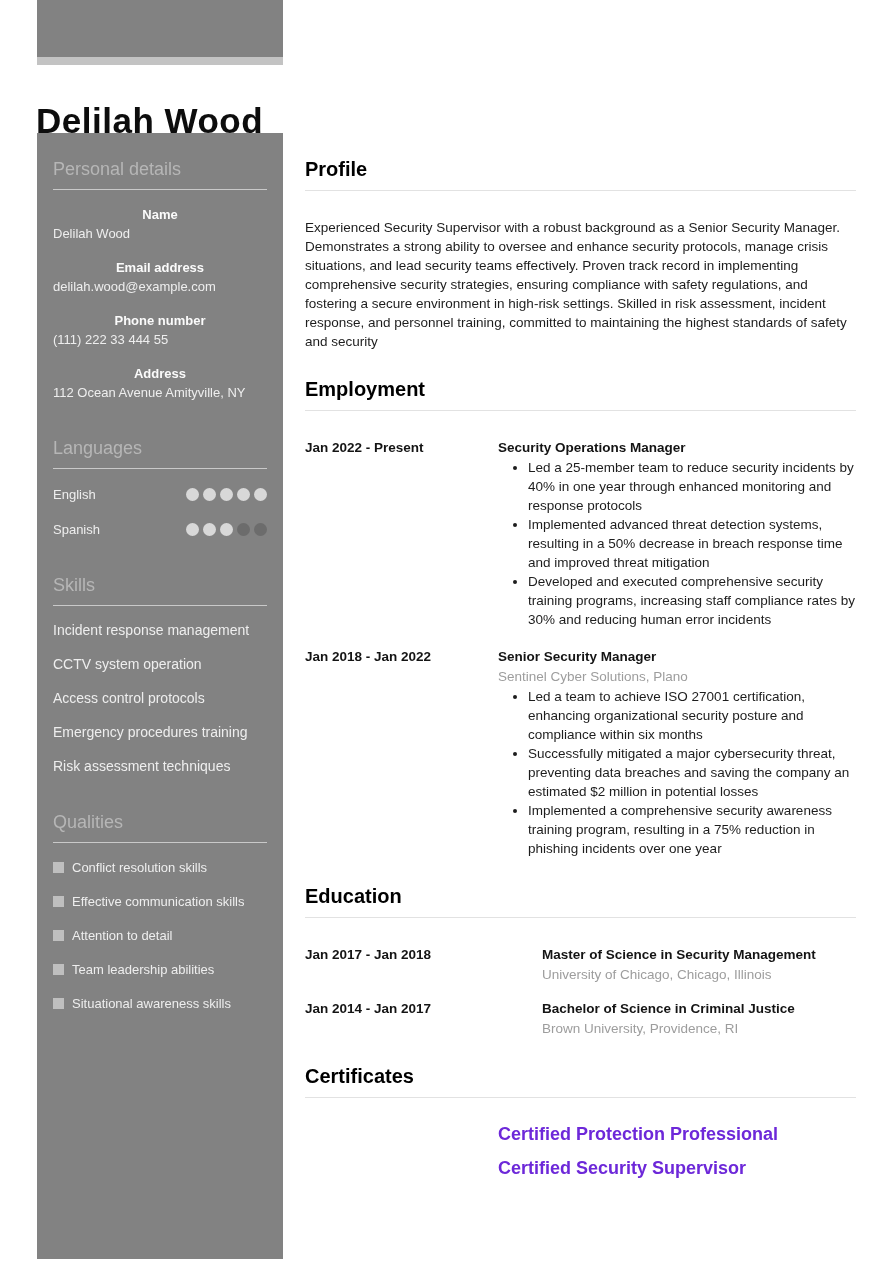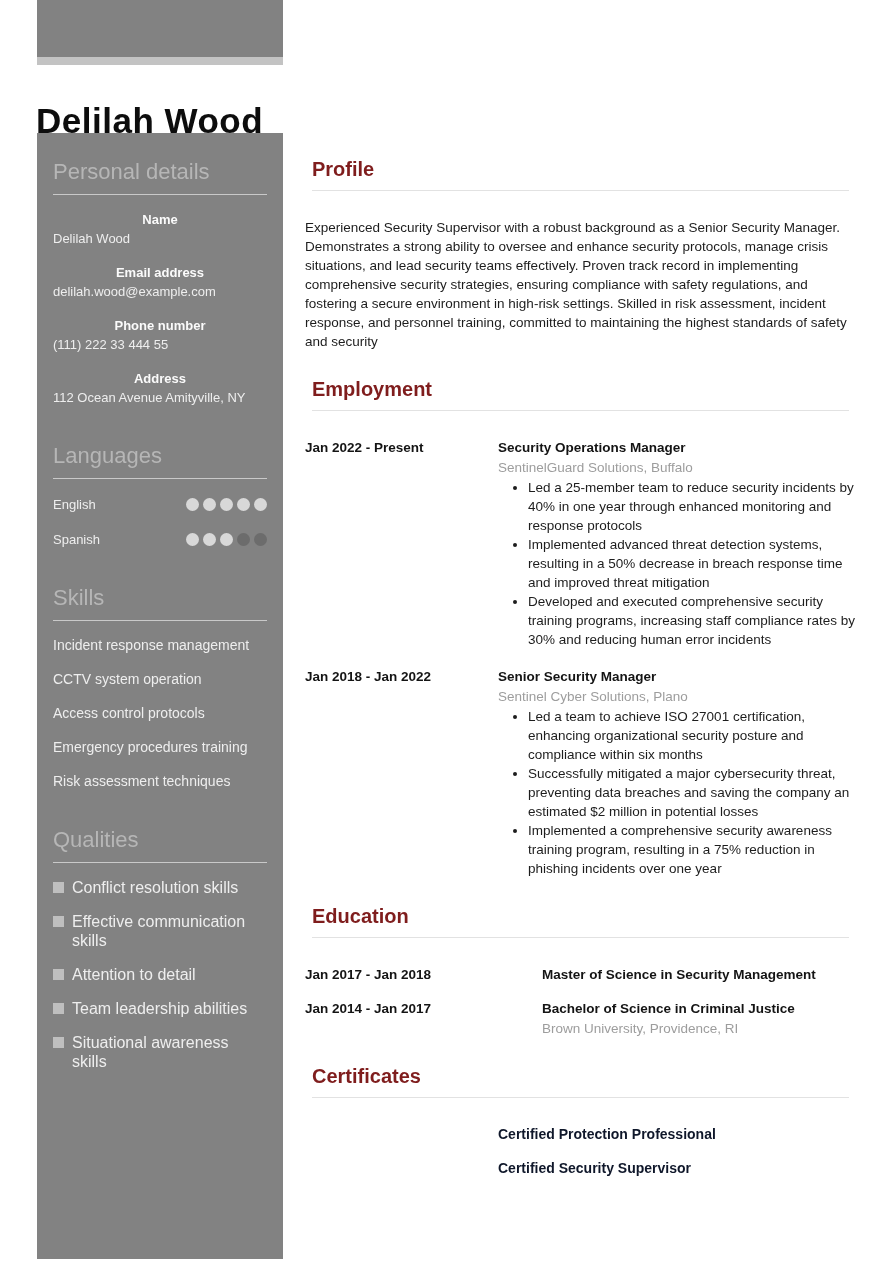--- a/index.html
+++ b/index.html
@@ -24,21 +24,21 @@
     font-size: 35px; font-weight: 700; color: #0d0d0d; letter-spacing: 0.5px;
   }
 
   
   .sidebar {
     position: absolute; left: 37px; top: 133px; width: 246px; height: 1126px;
     background: #828282; box-sizing: border-box; padding: 16px 16px 0 16px;
     color: #efefef;
   }
   .side-heading {
-    font-size: 22px; font-weight: 400; color: #b6b6b6; margin: 0;
+    font-size: 18px; font-weight: 400; color: #b6b6b6; margin: 0;
     padding-bottom: 9px; border-bottom: 1px solid #c9c9c9;
   }
   .side-section { margin-top: 36px; }
   .side-section:first-child { margin-top: 10px; }
 
   .field { margin-top: 15px; font-size: 13px; line-height: 19px; }
   .field .label { font-weight: 700; color: #fbfbfb; text-align: center; }
   .field .value { color: #eeeeee; }
 
   .lang-row {
@@ -46,33 +46,33 @@
     margin-top: 16px; font-size: 13px; line-height: 19px; color: #eeeeee;
   }
   .dots { display: flex; gap: 4px; }
   .dot { width: 13px; height: 13px; border-radius: 50%; background: #6c6c6c; display: inline-block; }
   .dot.filled { background: #d8d8d8; }
 
   .skill-item { margin-top: 15px; font-size: 14px; line-height: 19px; color: #eeeeee; }
 
   .quality-item {
     display: flex; align-items: flex-start; margin-top: 15px;
-    font-size: 16px; line-height: 19px; color: #eeeeee;
+    font-size: 13px; line-height: 19px; color: #eeeeee;
   }
   .quality-bullet {
     flex: 0 0 auto; width: 11px; height: 11px; background: #bfbfbf;
     margin: 4px 8px 0 0;
   }
 
   
   .main { position: absolute; left: 305px; top: 133px; width: 551px; }
   .main-section { margin-top: 27px; }
   .main-section:first-child { margin-top: 25px; }
   .main-heading {
-    font-size: 20px; font-weight: 700; color: #7f1d1d; margin: 7px;
+    font-size: 20px; font-weight: 700; color: #000000; margin: 0;
     padding-bottom: 9px; border-bottom: 1px solid #e2e2e2;
   }
   .profile-text {
     margin: 27px 0 0 0; font-size: 13.5px; line-height: 19px; color: #1d1d1d;
   }
 
   .entry { display: flex; margin-top: 27px; }
   .entry + .entry { margin-top: 18px; justify-content: center; }
   .entry-dates {
     flex: 0 0 193px; font-size: 13.5px; font-weight: 700; color: #141414;
@@ -82,21 +82,21 @@
   .entry-title { font-size: 13.5px; font-weight: 700; color: #141414; line-height: 19px; }
   .entry-org { font-size: 13.5px; color: #9d9d9d; line-height: 19px; margin-top: 1px; }
   ul.bullets { margin: 1px 0 0 0; padding-left: 30px; }
   ul.bullets li { font-size: 13.5px; line-height: 19px; color: #1d1d1d; }
 
   .edu-entry { margin-top: 27px; gap: 44px; }
   .edu-entry + .edu-entry { margin-top: 15px; }
 
   .cert-entry { margin-top: 27px; }
   .cert-entry + .cert-entry { margin-top: 15px; }
-  .cert-title { font-size: 14px; font-weight: 700; color: #0f172a; line-height: 19px; }
+  .cert-title { font-size: 18px; font-weight: 700; color: #6d28d9; line-height: 19px; }
 </style>
 </head>
 <body>
 
 <div class="page">
 
   <div class="photo-placeholder"></div>
   <div class="photo-strip"></div>
   <h1 class="person-name">Delilah Wood</h1>
 
@@ -188,21 +188,20 @@
       <p class="profile-text">Experienced Security Supervisor with a robust background as a Senior Security Manager. Demonstrates a strong ability to oversee and enhance security protocols, manage crisis situations, and lead security teams effectively. Proven track record in implementing comprehensive security strategies, ensuring compliance with safety regulations, and fostering a secure environment in high-risk settings. Skilled in risk assessment, incident response, and personnel training, committed to maintaining the highest standards of safety and security</p>
     </section>
 
     <section class="main-section">
       <h2 class="main-heading">Employment</h2>
 
       <div class="entry">
         <div class="entry-dates">Jan 2022 - Present</div>
         <div class="entry-body">
           <div class="entry-title">Security Operations Manager</div>
-          <div class="entry-org">SentinelGuard Solutions, Buffalo</div>
           <ul class="bullets">
             <li>Led a 25-member team to reduce security incidents by 40% in one year through enhanced monitoring and response protocols</li>
             <li>Implemented advanced threat detection systems, resulting in a 50% decrease in breach response time and improved threat mitigation</li>
             <li>Developed and executed comprehensive security training programs, increasing staff compliance rates by 30% and reducing human error incidents</li>
           </ul>
         </div>
       </div>
 
       <div class="entry">
         <div class="entry-dates">Jan 2018 - Jan 2022</div>
@@ -218,20 +217,21 @@
       </div>
     </section>
 
     <section class="main-section">
       <h2 class="main-heading">Education</h2>
 
       <div class="entry edu-entry">
         <div class="entry-dates">Jan 2017 - Jan 2018</div>
         <div class="entry-body">
           <div class="entry-title">Master of Science in Security Management</div>
+          <div class="entry-org">University of Chicago, Chicago, Illinois</div>
         </div>
       </div>
 
       <div class="entry edu-entry">
         <div class="entry-dates">Jan 2014 - Jan 2017</div>
         <div class="entry-body">
           <div class="entry-title">Bachelor of Science in Criminal Justice</div>
           <div class="entry-org">Brown University, Providence, RI</div>
         </div>
       </div>

